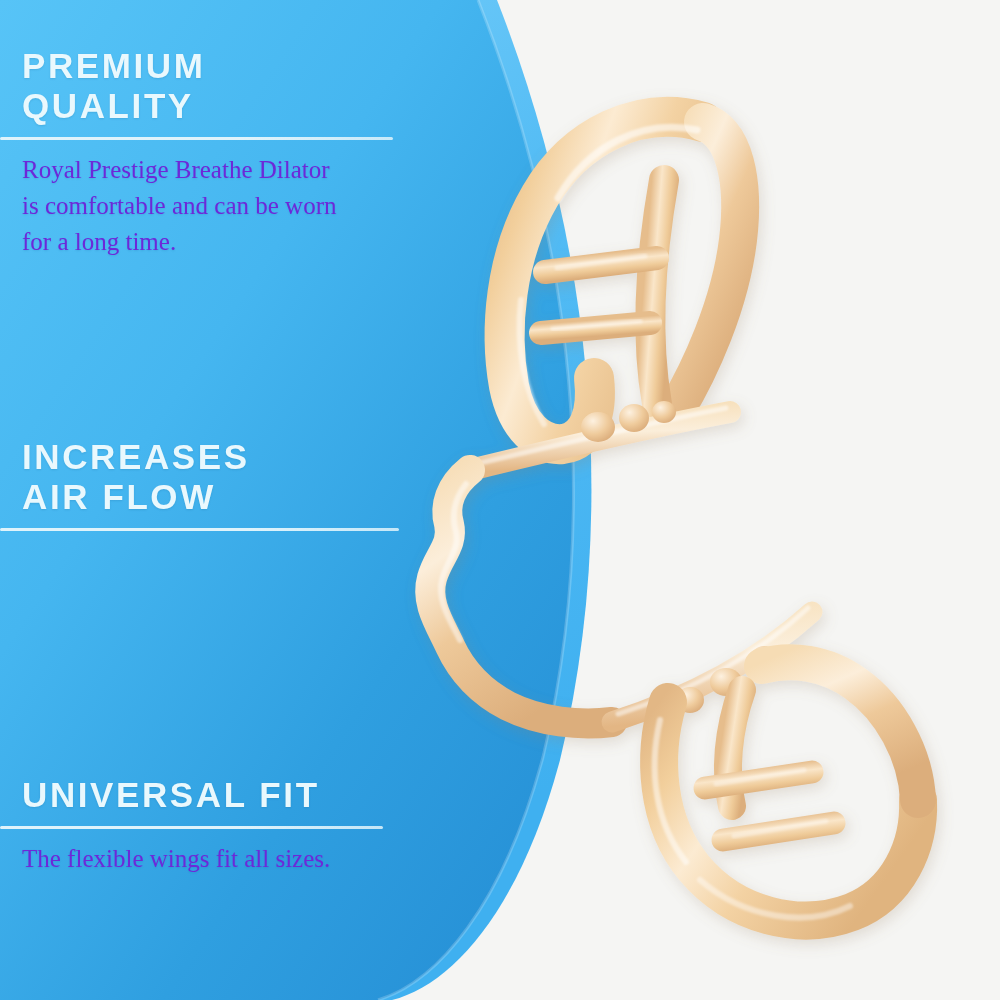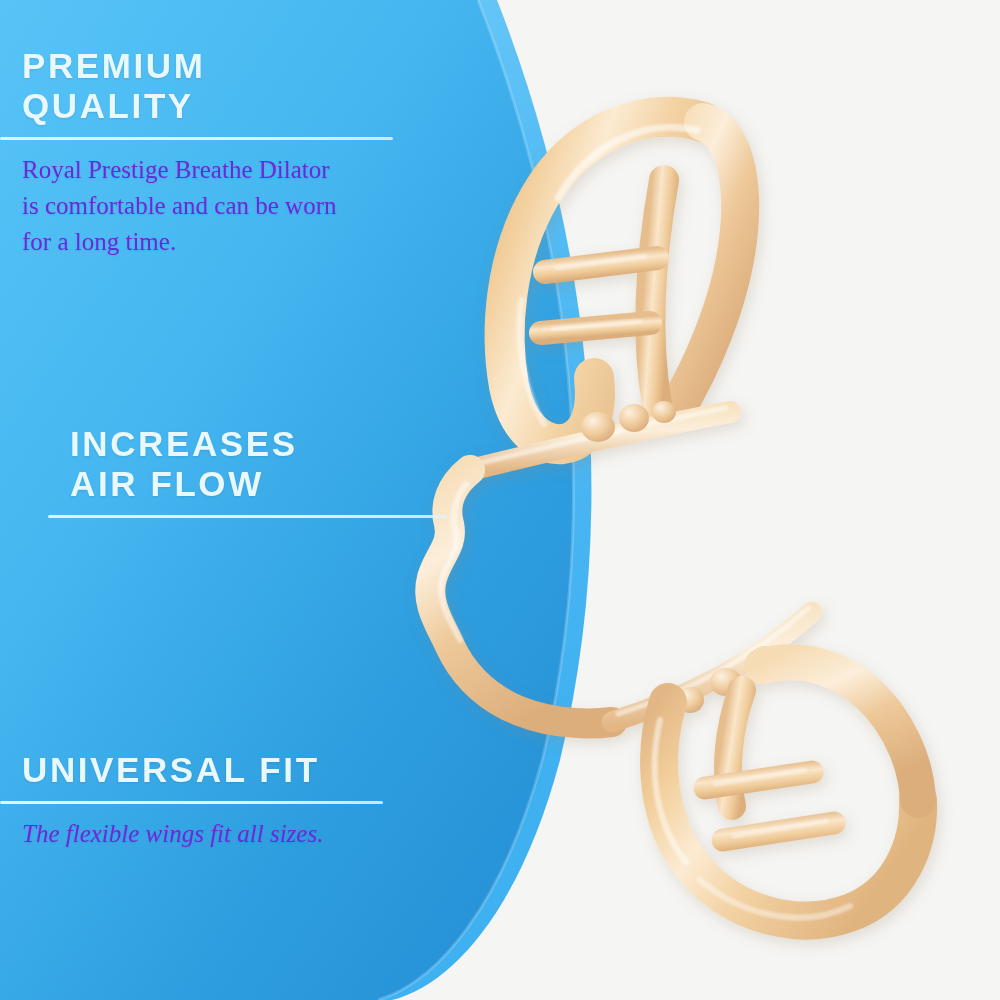--- a/index.html
+++ b/index.html
@@ -13,22 +13,22 @@
 
   .bg-white{position:absolute;inset:0;background:#f5f5f3;}
 
   svg.layer{position:absolute;left:0;top:0;width:1000px;height:1000px;}
 
   
   .content{position:absolute;left:0;top:0;width:470px;height:1000px;}
 
   .block{position:absolute;left:22px;width:420px;}
   .block.b1{top:46px;}
-  .block.b2{top:424px;margin-left:48px;}
-  .block.b3{top:750px;}
+  .block.b2{top:437px;}
+  .block.b3{top:775px;}
 
   .heading{
     font-family:"Liberation Sans", sans-serif;
     font-weight:700;
     font-size:35px;
     line-height:40px;
     letter-spacing:2.6px;
     color:#e9f8fd;
     text-transform:uppercase;
     margin:0;
@@ -47,21 +47,21 @@
 
   .body-text{
     font-family:"Liberation Serif", serif;
     font-size:25px;
     line-height:36px;
     color:#6d28d9;
     margin:12px 0 0 0;
     white-space:pre-line;
     text-shadow:0 1px 2px rgba(14,90,140,.15);
   }
-  .b3 .body-text{font-style:italic;}
+  .b3 .body-text{}
 </style>
 </head>
 <body>
 
 <div id="stage">
 
   <div class="bg-white"></div>
 
   <svg class="layer" viewBox="0 0 1000 1000">
     <defs>

